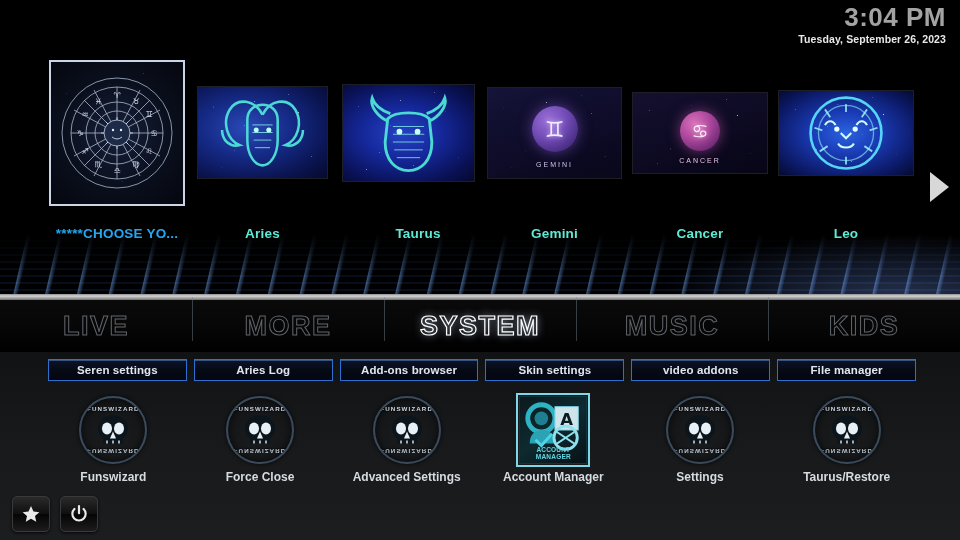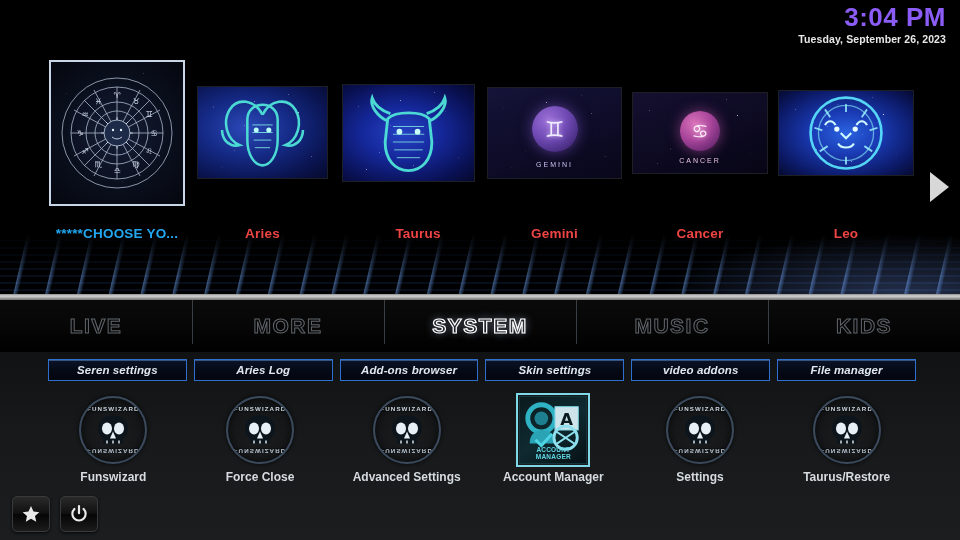--- a/index.html
+++ b/index.html
@@ -10,21 +10,21 @@
     color:#fff;
   }
   #root { position:relative; width:960px; height:540px; background:#000; }
 
   
   .clock-block {
     position:absolute; top:4px; right:14px; text-align:right; z-index:40;
   }
   .clock-time {
     font-size:26px; font-weight:bold; letter-spacing:0.5px;
-    color:#8b5cf6; line-height:1.05;
+    color:#a3a3a3; line-height:1.05;
     text-shadow:0 0 3px rgba(0,0,0,.9);
   }
   .clock-date {
     font-size:10.5px; font-weight:bold; color:#e8e8e8; margin-top:2px;
     letter-spacing:0.1px;
   }
 
   
   .top-area {
     position:absolute; left:0; top:0; width:960px; height:296px;
@@ -77,21 +77,21 @@
       radial-gradient(1px 1px at 78% 28%, rgba(255,255,255,.85), transparent 60%),
       radial-gradient(1px 1px at 88% 76%, rgba(255,255,255,.7), transparent 60%),
       radial-gradient(1px 1px at 18% 88%, rgba(255,255,255,.6), transparent 60%),
       radial-gradient(1px 1px at 54% 84%, rgba(255,255,255,.65), transparent 60%),
       radial-gradient(1px 1px at 70% 8%, rgba(255,255,255,.6), transparent 60%),
       radial-gradient(1px 1px at 36% 42%, rgba(255,255,255,.55), transparent 60%);
   }
 
   .label {
     position:absolute; top:166px; width:100%; text-align:center;
-    font-size:13.5px; font-weight:bold; color:#ef4444;
+    font-size:13.5px; font-weight:bold; color:#5eead4;
     letter-spacing:.2px; white-space:nowrap;
   }
   .label.selected { color:#22a7f0; }
 
   .carousel-next {
     position:absolute; right:8px; top:110px; width:26px; height:34px;
     display:flex; align-items:center; justify-content:center;
   }
   .carousel-next .tri {
     width:0; height:0;
@@ -105,21 +105,21 @@
     position:absolute; left:0; top:294px; width:960px; height:6px;
     background:linear-gradient(to bottom,#8e8e8e 0%, #d4d4d4 35%, #6f6f6f 100%);
   }
   .menu-bar {
     position:absolute; left:0; top:300px; width:960px; height:52px;
     background:linear-gradient(to bottom,#0a0a0a 0%, #060606 55%, #000 100%);
     display:flex; align-items:center;
   }
   .menu-item {
     flex:1 1 0; text-align:center; position:relative;
-    font-size:21px; font-weight:bold; letter-spacing:1.5px;
+    font-size:27px; font-weight:bold; letter-spacing:1.5px;
     color:transparent;
     -webkit-text-stroke:1px rgba(170,178,190,.55);
     font-family:"Liberation Sans", sans-serif;
   }
   .menu-item.active {
     -webkit-text-stroke:1.2px #ffffff;
     text-shadow:0 0 8px rgba(200,220,255,.55);
   }
   .menu-item + .menu-item::before {
     content:""; position:absolute; left:0; top:-14px;
@@ -136,21 +136,20 @@
     display:flex; gap:7px;
   }
   .sysbtn {
     flex:1 1 0; height:22px;
     border:1px solid #2f6fd0;
     background:linear-gradient(to bottom,#0a1428 0%, #060a16 50%, #04060f 100%);
     color:#dfe6ef; font-size:11.5px; font-weight:bold;
     display:flex; align-items:center; justify-content:center;
     letter-spacing:.1px; white-space:nowrap;
     box-shadow:inset 0 1px 0 rgba(110,160,235,.45);
-    font-style:italic;
   }
 
   .icon-row {
     position:absolute; left:40px; top:44px; width:880px; height:100px;
     display:flex; gap:0;
   }
   .icon-cell {
     flex:1 1 0; display:flex; flex-direction:column; align-items:center;
   }
   .icon-img {

